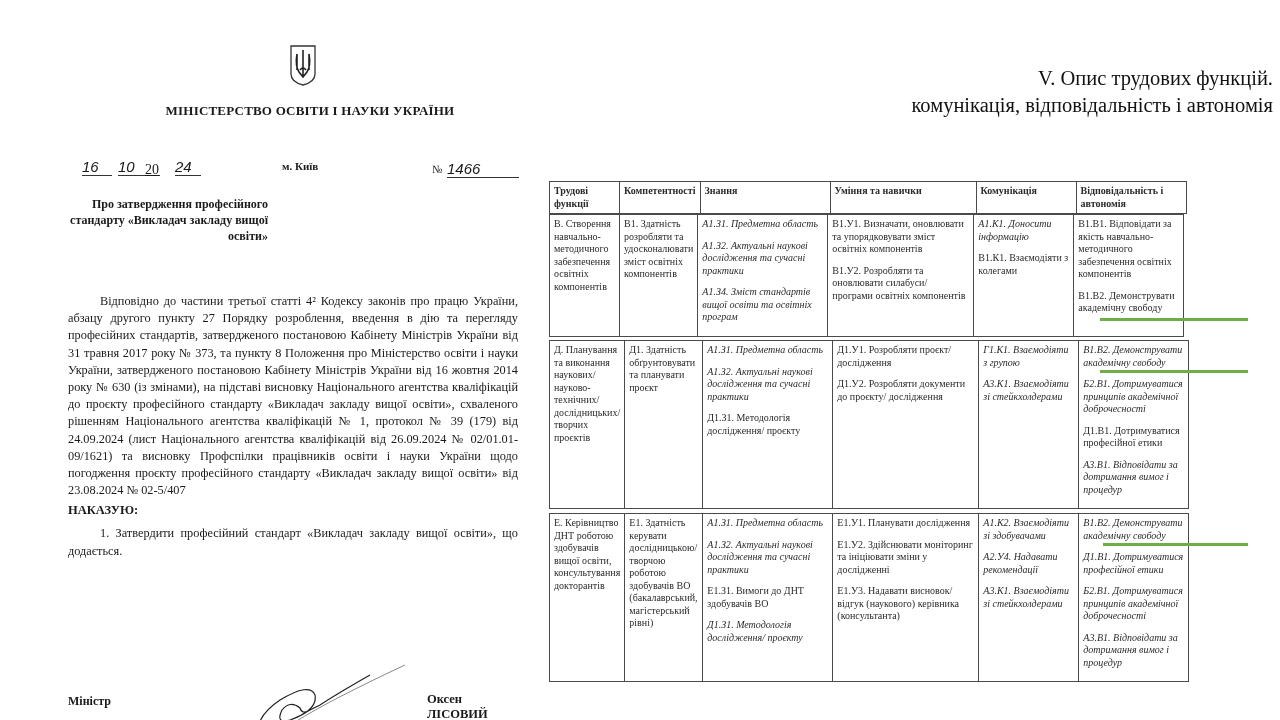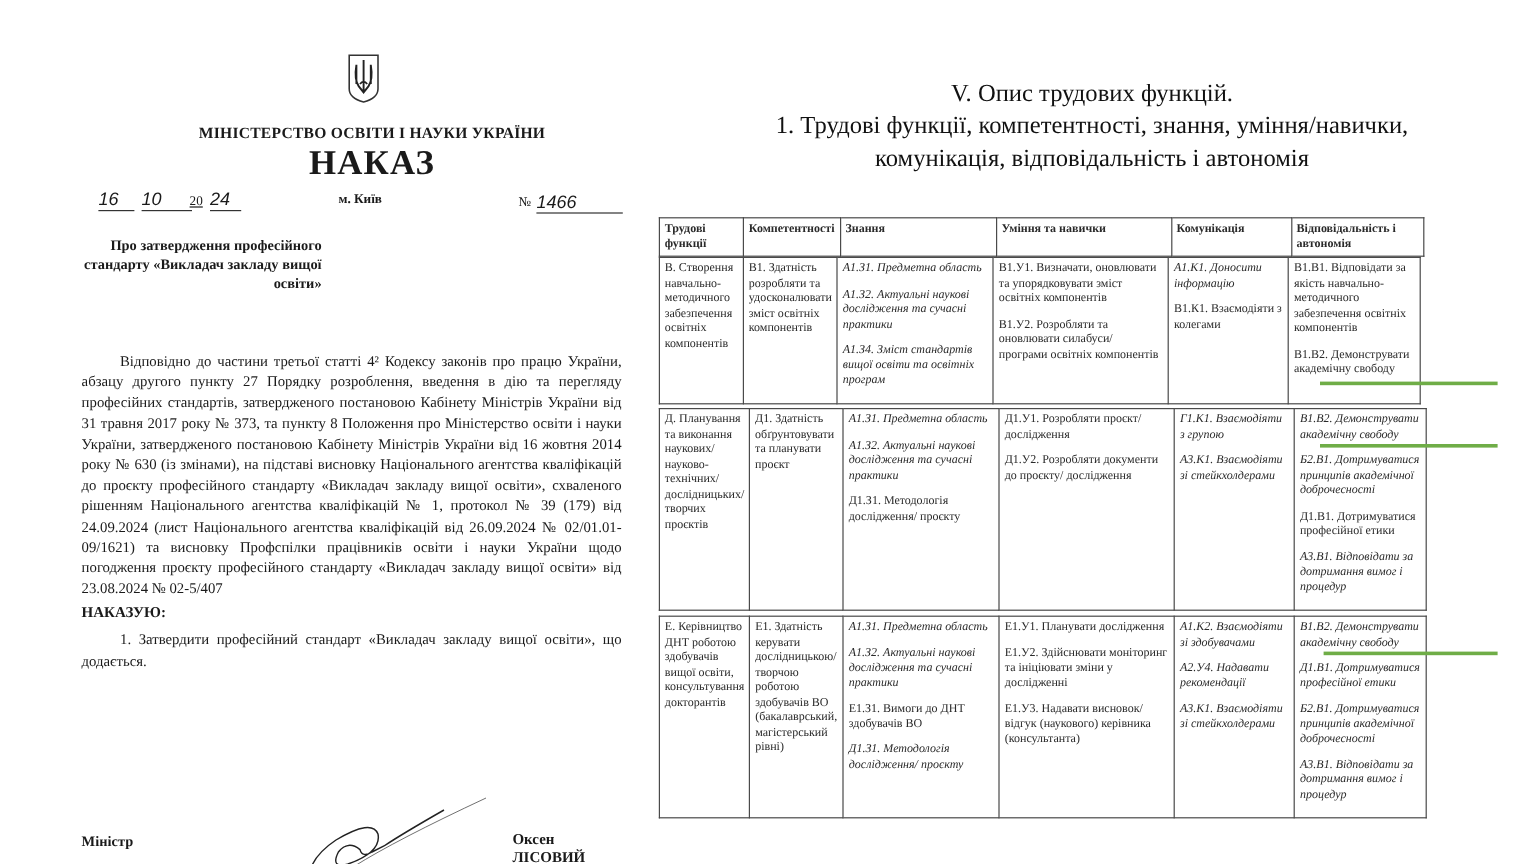--- a/index.html
+++ b/index.html
@@ -7,36 +7,36 @@
 
   
   .order { position:absolute; left:60px; top:40px; width:460px; height:670px; }
   .emblem { position:absolute; left:229px; top:4px; width:28px; height:42px; }
   .ministry { position:absolute; left:0; top:63px; width:500px; text-align:center; font-weight:bold; font-size:13px; letter-spacing:0.2px; }
   .nakaz { position:absolute; left:0; top:80px; width:500px; text-align:center; font-weight:bold; font-size:29px; letter-spacing:1px; }
   .dateline { position:absolute; left:0; top:118px; width:460px; height:20px; font-size:12px; }
   .hand { font-family:"Liberation Sans", sans-serif; font-style:italic; font-size:15px; }
   .d-day { position:absolute; left:22px; top:0; width:30px; border-bottom:1px solid #333; }
   .d-month { position:absolute; left:58px; top:0; width:42px; border-bottom:1px solid #333; }
-  .d-yr20 { position:absolute; left:98px; top:4px; font-size:11px;text-decoration:underline; }
+  .d-yr20 { position:absolute; left:85px; top:4px; font-size:14px;text-decoration:underline; }
   .d-year { position:absolute; left:115px; top:0; width:26px; border-bottom:1px solid #333; }
   .city { position:absolute; left:222px; top:2px; font-weight:bold; font-size:11px;text-align:right; }
   .num-label { position:absolute; left:372px; top:5px; font-size:11px; }
   .num { position:absolute; left:387px; top:2px; width:72px; border-bottom:1px solid #333; }
   .subject { position:absolute; left:8px; top:156px; width:200px; font-weight:bold; font-size:12px; line-height:16px;text-align:right; }
   .preamble { position:absolute; left:8px; top:253px; width:450px; font-size:12.3px; line-height:17.2px; text-align:justify; text-indent:32px; }
   .nakazuyu { position:absolute; left:8px; top:463px; font-weight:bold; font-size:12.5px; }
   .item { position:absolute; left:8px; width:450px; font-size:12.3px; line-height:18px; text-align:justify; text-indent:32px; }
   .item1 { top:484px;font-family:Liberation Serif, serif; } .item2 { top:532px; } .item3 { top:596px; }
   .min-label { position:absolute; left:8px; top:654px; font-weight:bold; font-size:12px; }
   .min-name { position:absolute; left:335px; top:652px; font-weight:bold; font-size:12.5px;margin-left:32px; }
   .signature { position:absolute; left:180px; top:620px; width:170px; height:90px; }
 
   
-  .slide-title { position:absolute; left:560px; top:65px; width:700px; text-align:center; font-size:20.5px; line-height:27px; color:#111; }
+  .slide-title { position:absolute; left:573px; top:65px; width:700px; text-align:right; font-size:20.5px; line-height:27px; color:#111; }
 
   
   .tbl { position:absolute; left:549px; font-family:"Liberation Serif", serif; font-size:10px; line-height:12.5px; color:#2a2a2a; border-collapse:collapse; table-layout:fixed; }
   .tbl td { border:1.3px solid #4a4a4a; vertical-align:top; padding:3px 4px; }
   .tbl p { margin:0 0 9px 0; }
   .tbl i { font-style:italic; }
   .hdr-tbl { top:181px; height:30px;font-weight:bold; }
   .r1 { top:214px; height:102px; }
   .r2 { top:340px; height:160px; }
   .r3 { top:513px; height:160px; }
@@ -46,21 +46,20 @@
 </style>
 </head>
 <body>
 
 <div class="order">
   <svg class="emblem" viewBox="0 0 28 42">
     <path d="M2 2 H26 V30 Q26 38 14 41 Q2 38 2 30 Z" fill="none" stroke="#333" stroke-width="1.3"></path>
     <path d="M14 6 V33 M8 10 Q6 22 10 28 L14 33 L18 28 Q22 22 20 10 M8 10 V26 M20 10 V26 M11 26 Q14 22 17 26" fill="none" stroke="#222" stroke-width="1.6"></path>
   </svg>
   <div class="ministry">МІНІСТЕРСТВО ОСВІТИ І НАУКИ УКРАЇНИ</div>
-  <div class="nakaz">НАКАЗ</div>
   <div class="dateline">
     <span class="d-day hand">16</span>
     <span class="d-month hand">10</span>
     <span class="d-yr20">20</span>
     <span class="d-year hand">24</span>
     <span class="city">м. Київ</span>
     <span class="num-label">№</span>
     <span class="num hand">1466</span>
   </div>
   <div class="subject">Про затвердження професійного стандарту «Викладач закладу вищої освіти»</div>
@@ -70,21 +69,20 @@
   <div class="min-label">Міністр</div>
   <svg class="signature" viewBox="0 0 170 90">
     <path d="M20 85 Q10 60 40 40 Q70 22 75 35 Q78 50 50 60 Q35 64 42 50 Q50 40 60 48 Q62 55 70 50 L80 45 Q95 35 130 15" fill="none" stroke="#222" stroke-width="1.2"></path>
     <path d="M55 62 Q90 40 165 5" fill="none" stroke="#555" stroke-width="0.7"></path>
   </svg>
   <div class="min-name">Оксен ЛІСОВИЙ</div>
 </div>
 
 <div class="slide-title">
   <div>V. Опис трудових функцій.</div>
-  <div>1. Трудові функції, компетентності, знання, уміння/навички,</div>
   <div>комунікація, відповідальність і автономія</div>
 </div>
 
 <table class="tbl hdr-tbl">
   <colgroup>
       <col class="c1">
       <col class="c2">
       <col class="c3">
       <col class="c4">
       <col class="c5">

